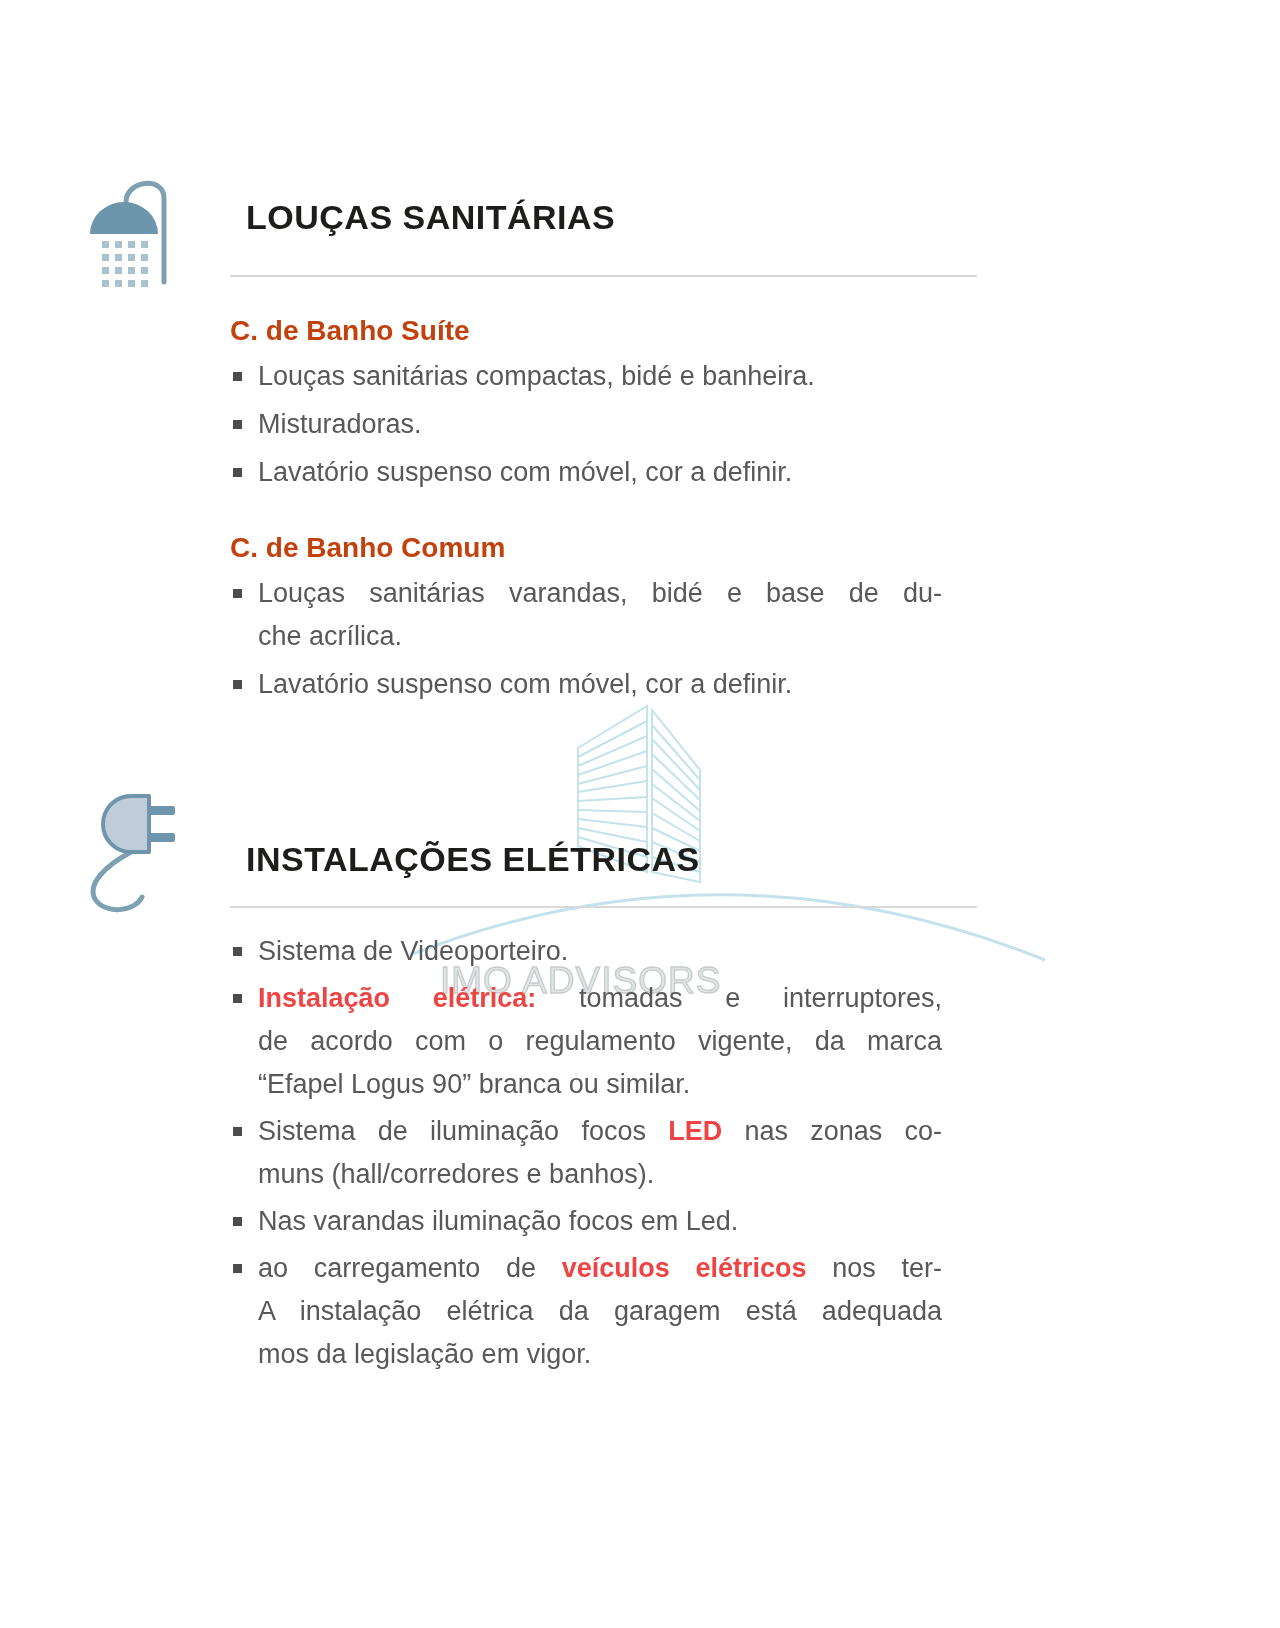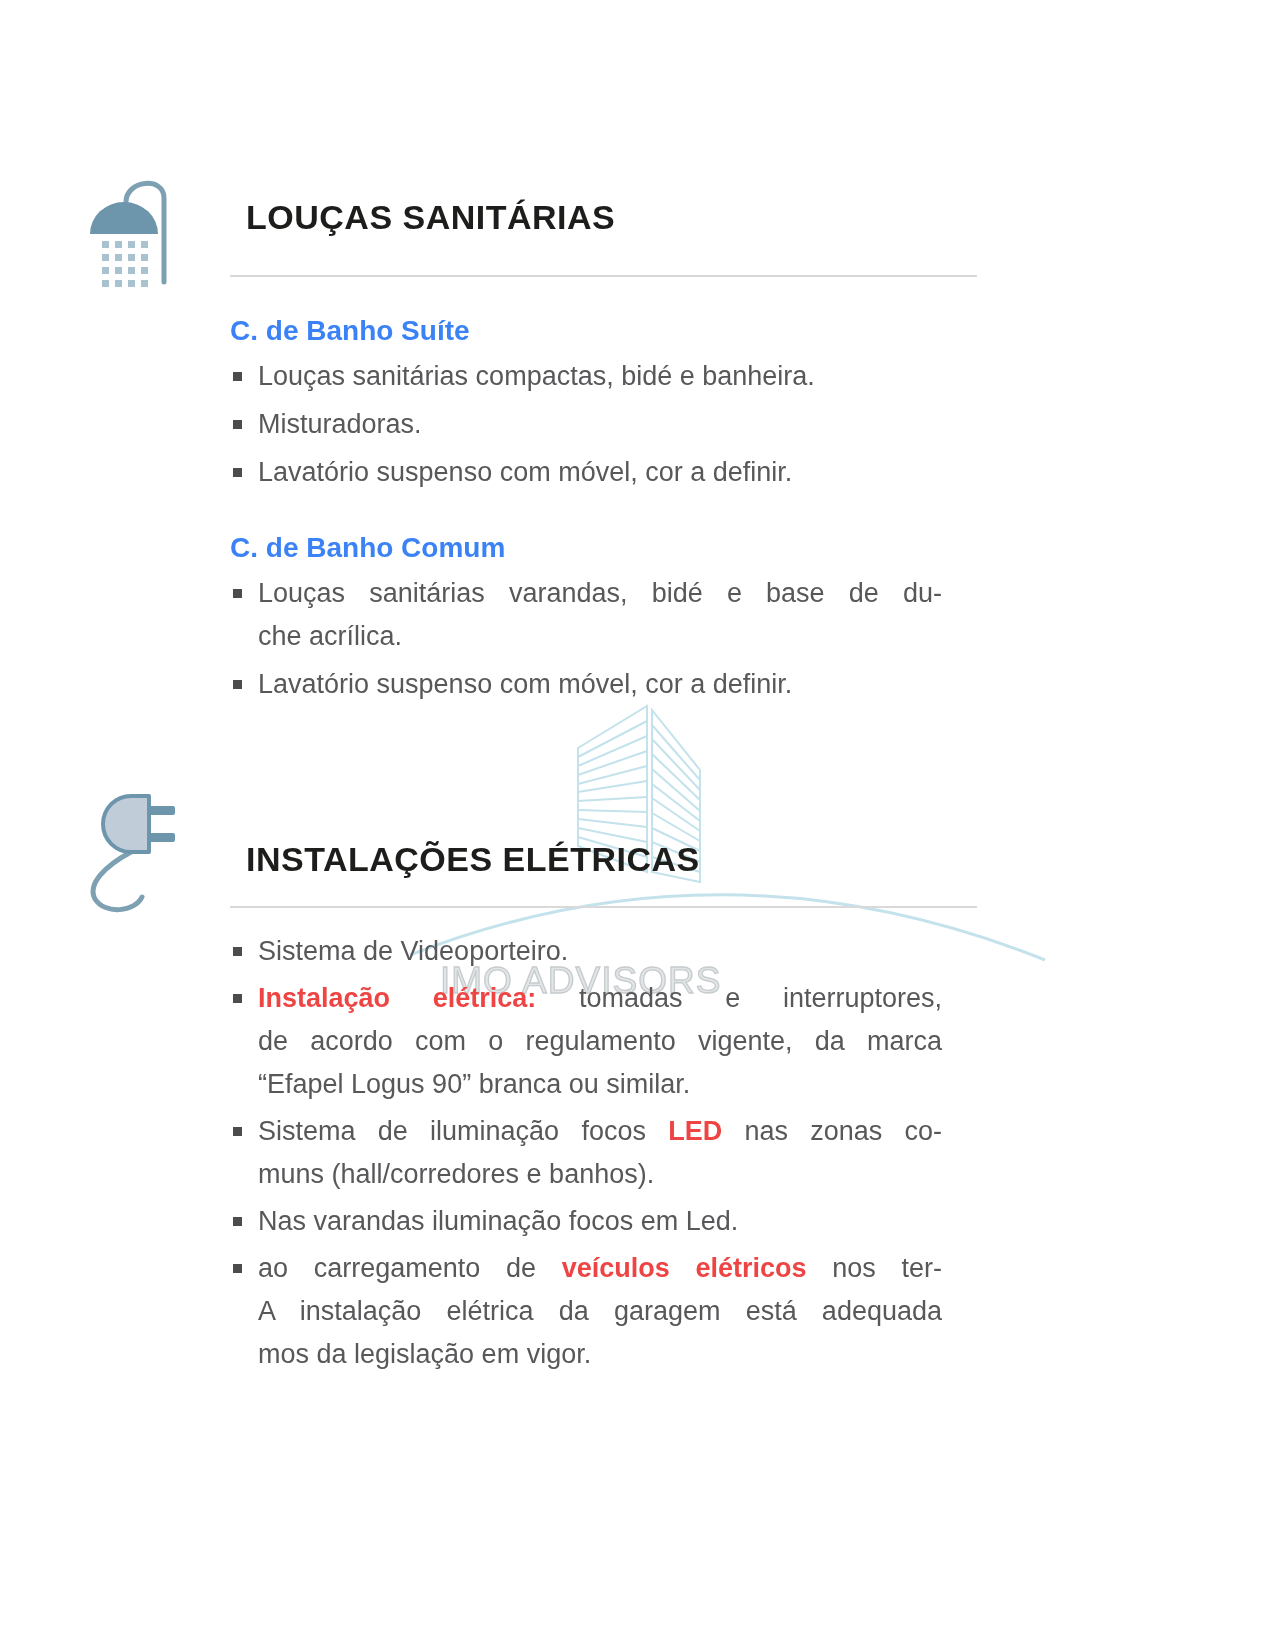--- a/index.html
+++ b/index.html
@@ -18,21 +18,21 @@
   .col{position:absolute;left:230px;width:747px;z-index:1;}
   .col1{top:180px;}
   .col2{top:822px;}
   .sec-title{margin:16px;font-size:34px;line-height:42px;font-weight:bold;color:#1d1d1b;letter-spacing:0.5px;}
   .divider{height:2px;background:#d9d9d9;}
   .col1 .divider{margin-top:37px;}
   .col2 .divider{margin-top:26px;}
   .group:not(:first-child){margin-top:0;}
   .col2 .group{margin-top:22px;}
   .group-heading{margin-top:32px;margin-bottom:2px;font-size:28px;line-height:44px;
-                 font-weight:bold;color:#3b82f6;}
+                 font-weight:bold;color:#c2410c;}
   .item{display:flex;margin-bottom:5px;}
   .col2 .item{margin-bottom:4px;}
   .marker{width:9px;height:9px;background:#4c4c4e;margin:17px 16px 0 3px;flex:none;}
   .item-body{width:684px;font-size:27px;line-height:43px;color:#58585b;}
   .line{min-height:43px;}
   .line.just{text-align:justify;text-align-last:justify;}
   .b{font-weight:bold;color:#ef4444;}
 </style>
 </head>
 <body>

